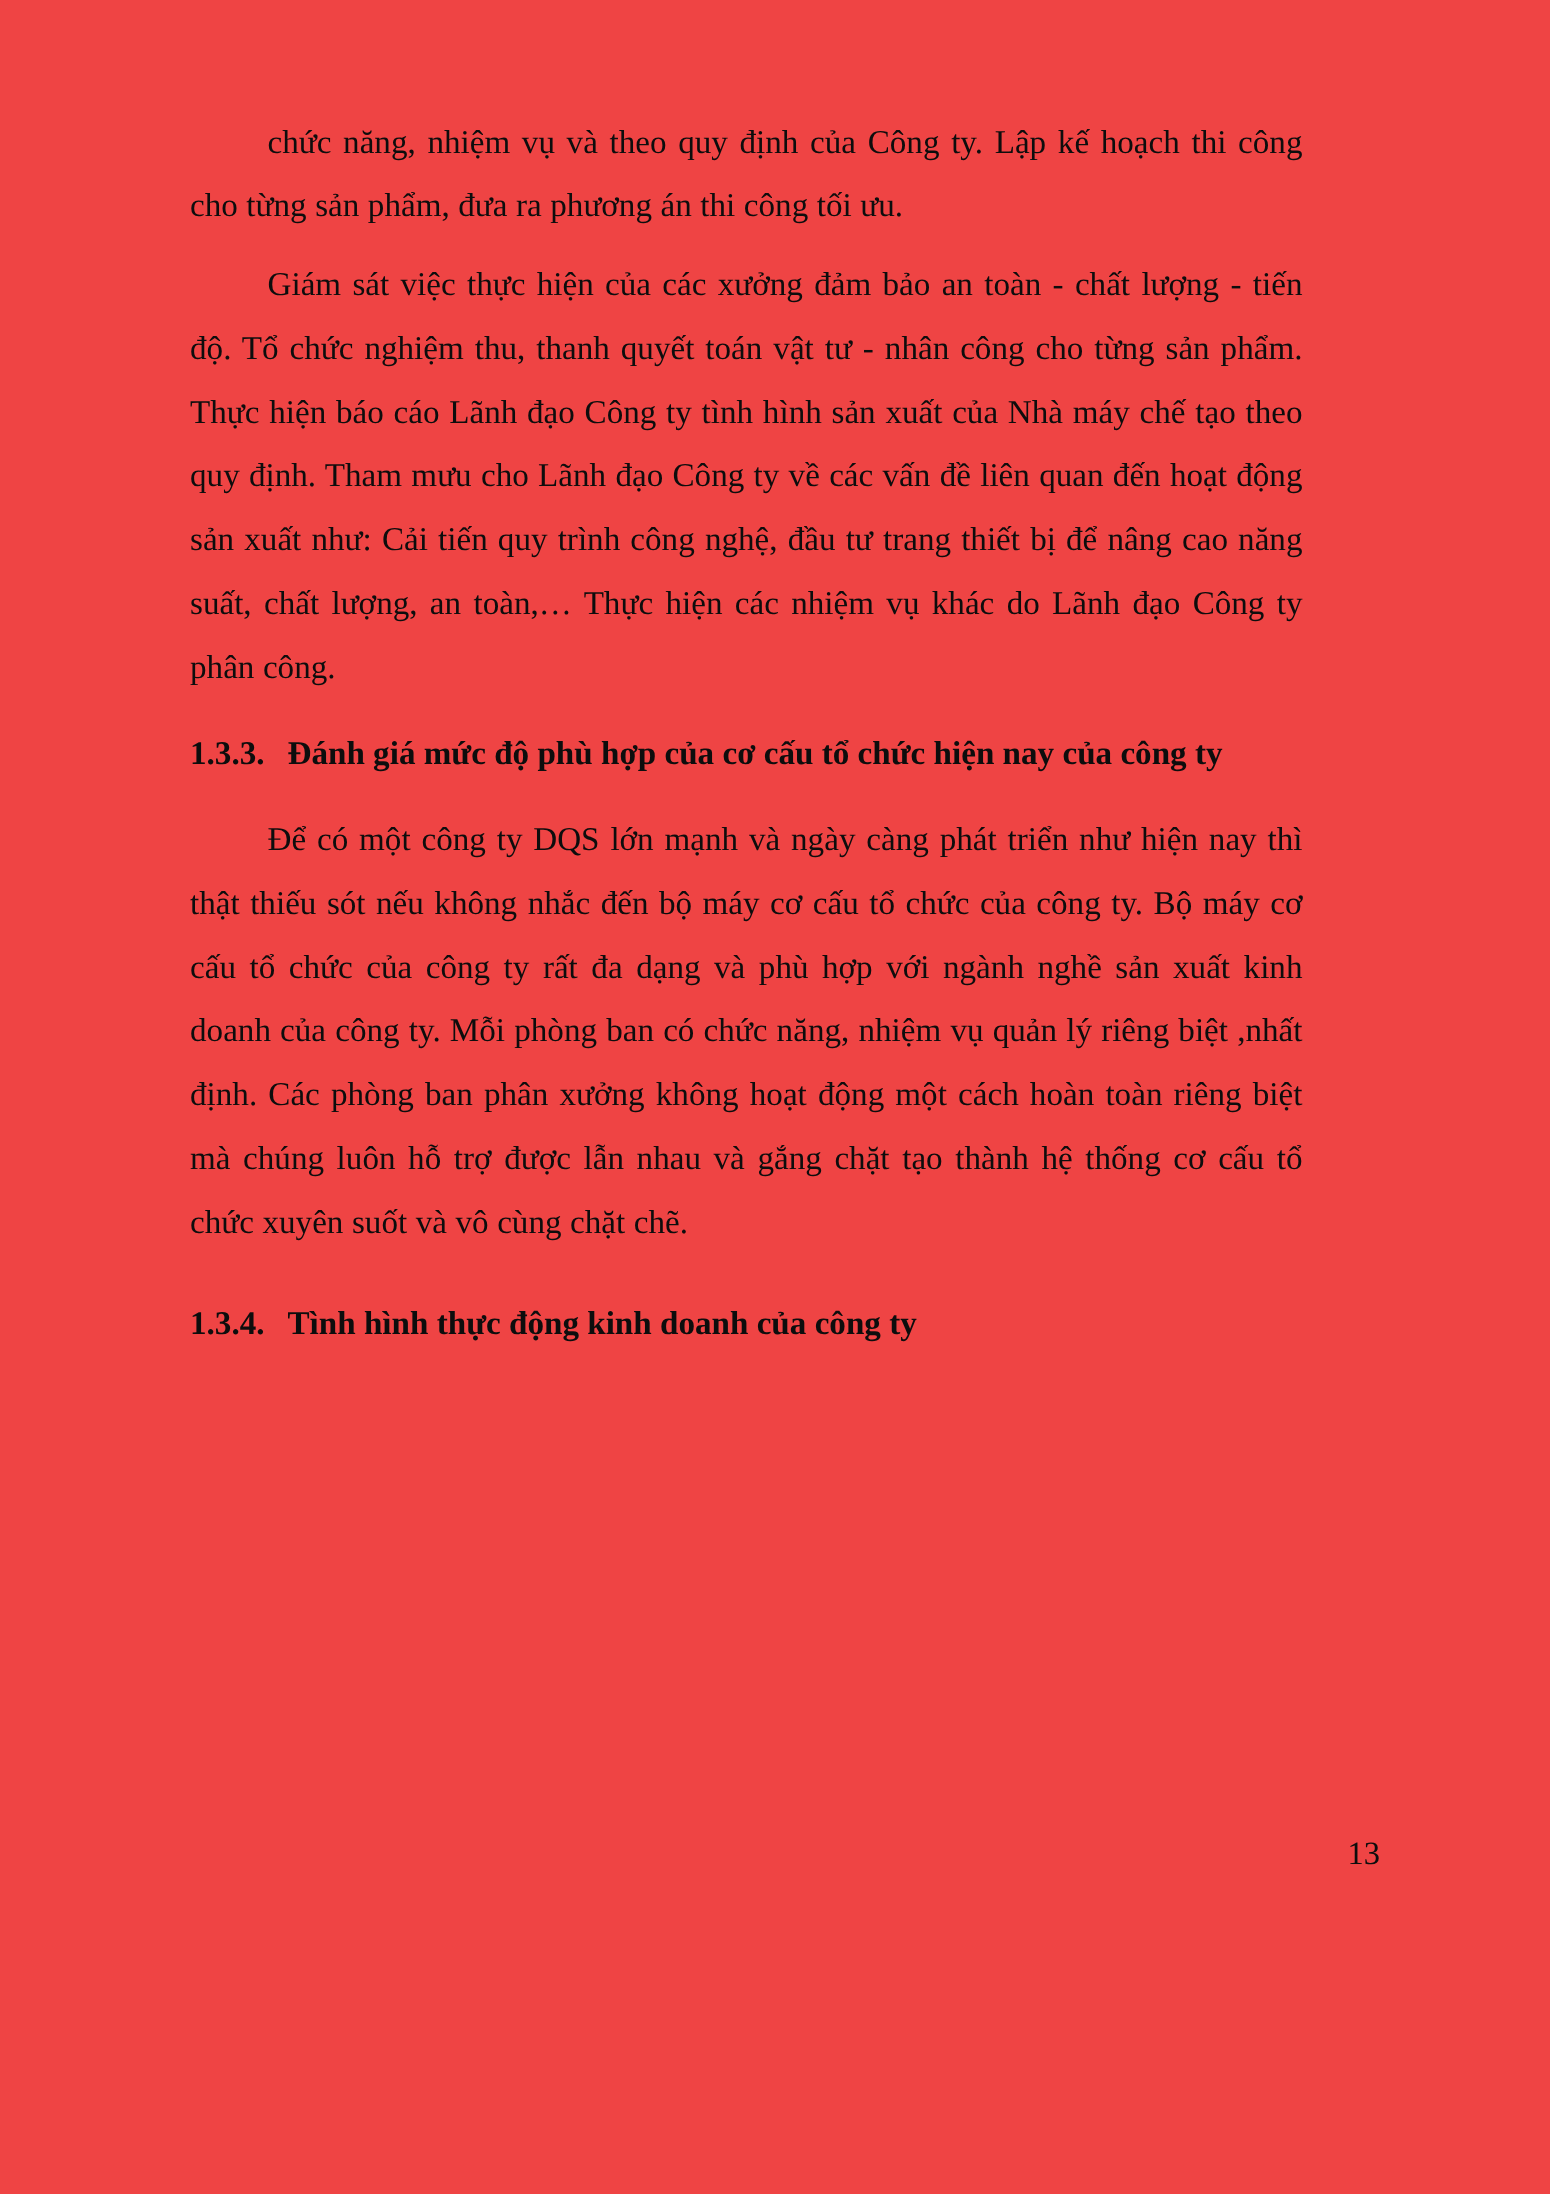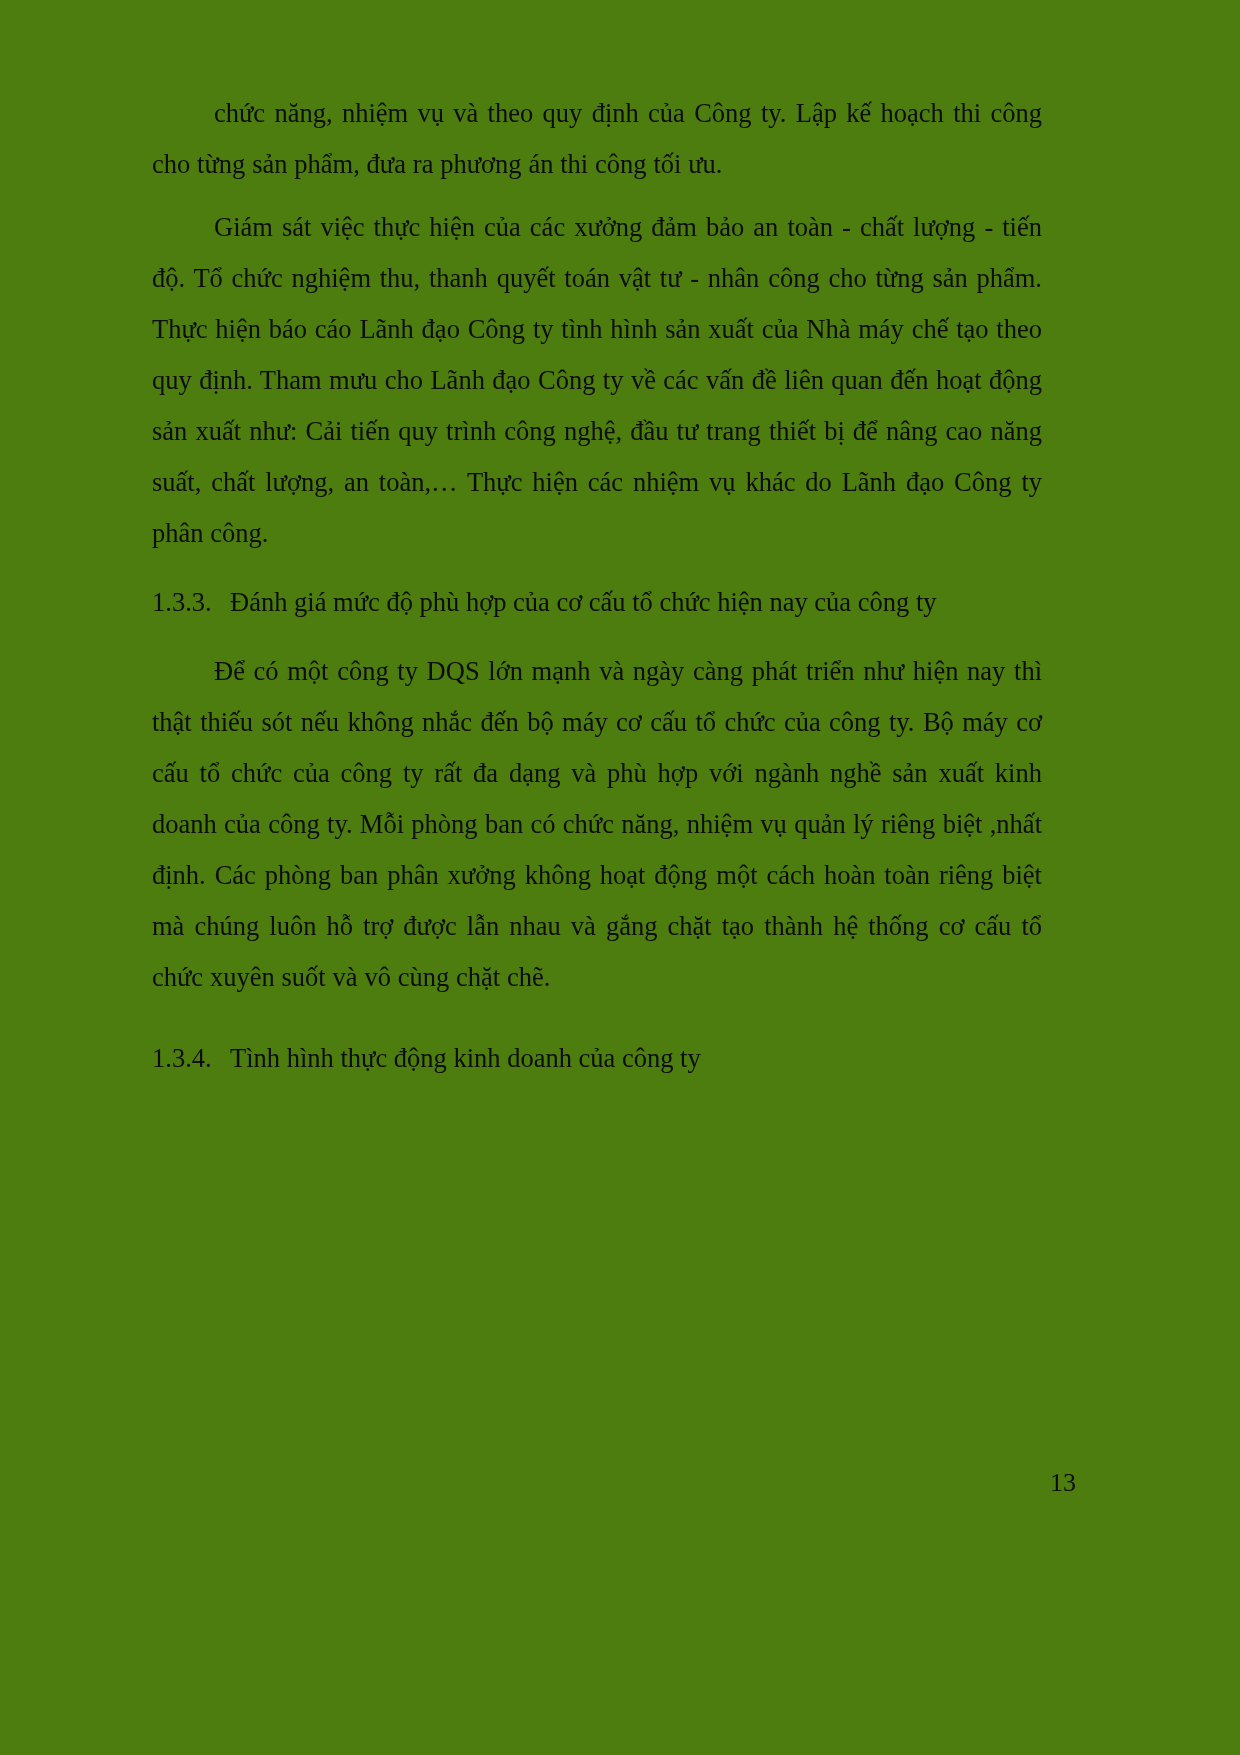--- a/index.html
+++ b/index.html
@@ -4,21 +4,21 @@
 <style>
   html, body {
     margin: 0;
     padding: 0;
     background: #ffffff;
   }
   .page {
     position: relative;
     width: 1240px;
     height: 1755px;
-    background: #4d7c0f;
+    background: #ef4444;
     margin: 0 auto;
     overflow: hidden;
     font-family: "Liberation Serif", "DejaVu Serif", serif;
     color: #0d0d0d;
   }
   .content {
     position: absolute;
     left: 152px;
     top: 88px;
     width: 890px;
@@ -30,36 +30,36 @@
     text-align: justify;
     text-justify: inter-word;
     text-indent: 62px;
     hyphens: none;
     word-spacing: 0.2px;
   }
   h3.sub-head {
     margin: 0;
     font-size: 26.5px;
     line-height: 51px;
-    font-weight: normal;
+    font-weight: bold;
     text-align: left;
     white-space: nowrap;
   }
   h3.sub-head .num {
     display: inline-block;
     min-width: 78px;
   }
   .spacer-12 { height: 12px; }
   .spacer-18 { height: 18px; }
   .spacer-22 { height: 22px; }
   .spacer-26 { height: 26px; }
   .spacer-30 { height: 30px; }
   .page-number {
     position: absolute;
-    right: 164px;
+    right: 136px;
     top: 1468px;
     font-size: 26px;
     line-height: 30px;
     font-family: "Liberation Serif", "DejaVu Serif", serif;
     color: #0d0d0d;
   }
 </style>
 </head>
 <body>
 

